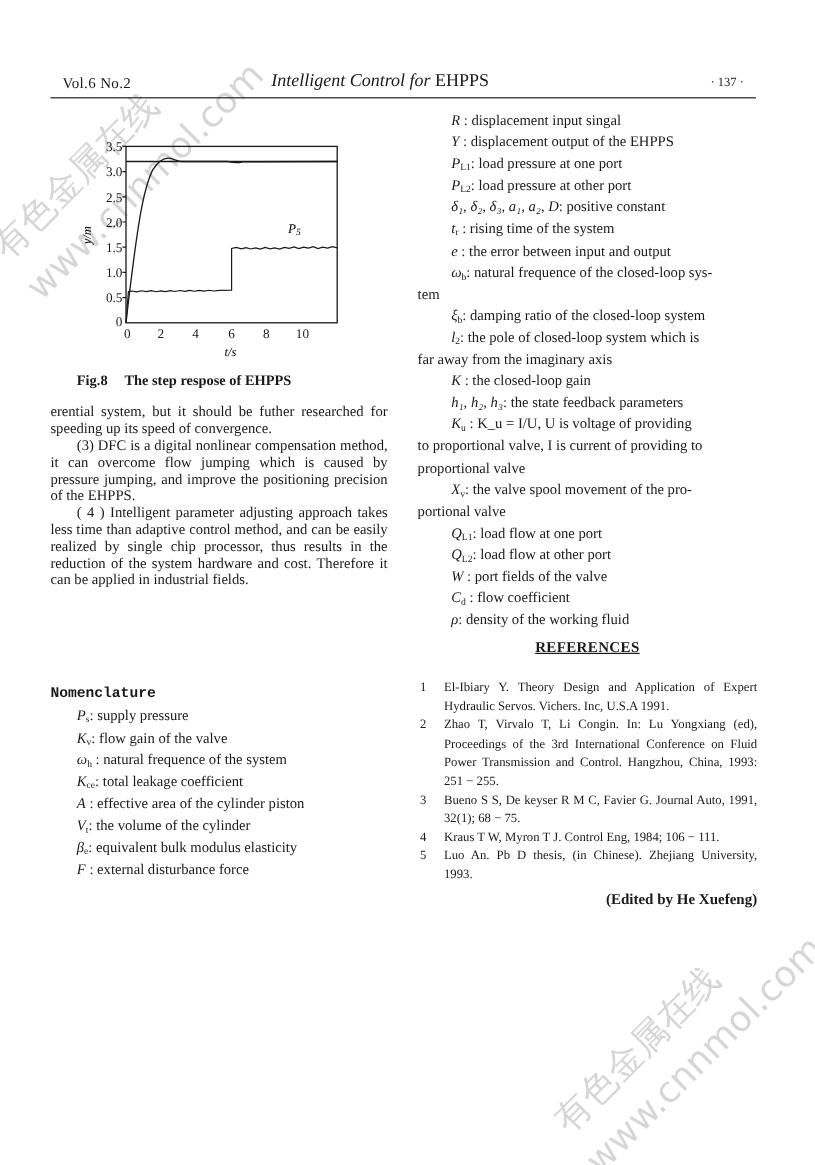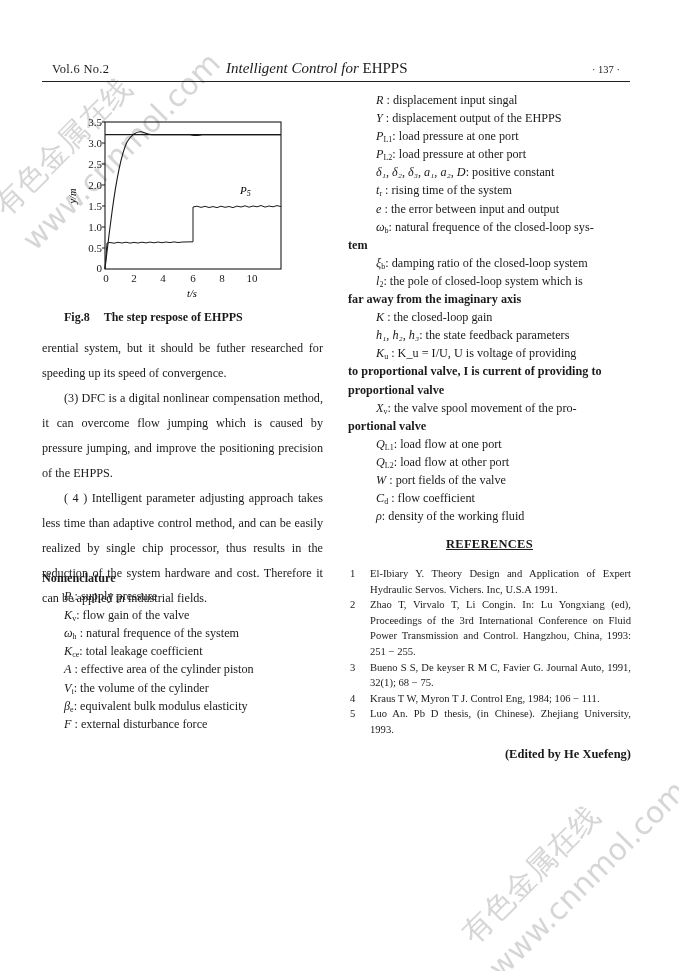--- a/index.html
+++ b/index.html
@@ -5,36 +5,36 @@
   html, body { margin:0; padding:0; background:#ffffff; }
   body { width:679px; height:971px; position:relative; overflow:hidden;
          font-family:"Liberation Serif","DejaVu Serif",serif; color:#1a1a1a; }
   .abs { position:absolute; }
   .hdr-left { left:52px; top:62px; font-size:12.5px; letter-spacing:0.3px; }
   .hdr-title { left:226px; top:60px; font-size:15px; font-style:italic; }
   .hdr-title .up { font-style:normal; }
   .hdr-page { left:592px; top:64px; font-size:10.5px; }
   .hdr-rule { left:42px; top:81px; width:588px; height:1px; background:#222; }
 
-  .col { position:absolute; font-size:12.2px; line-height:25px; text-align:justify; }
+  .col { position:absolute; font-size:12.2px; line-height:14px; text-align:justify; }
   .left-col { left:42px; width:281px; }
   .right-col { left:348px; width:283px; }
 
   .ind { text-indent:22px; }
   .p { margin:0; }
   .nom { margin:0; padding-left:22px; white-space:nowrap; }
   .nom-r { margin:0; padding-left:28px; }
-  .nom-r.cont { padding-left:0;font-weight:bold; }
+  .nom-r.cont { padding-left:0; }
   .nom i, .nom-r i { font-style:italic; }
   sub { font-size:8px; vertical-align:-2px; line-height:0; }
 
   .fig-cap { left:64px; top:310px; font-size:12px; font-weight:bold; font-family:"Liberation Serif",serif; }
   .fig-cap .sp { display:inline-block; width:14px; }
 
-  .nom-head { font-weight:bold; font-size:12.2px; margin:0; }
+  .nom-head { font-weight:bold; font-size:12.2px; margin:0;font-family:Liberation Mono, monospace; }
 
   .ref-head { font-weight:bold; text-align:center; font-size:12.5px; letter-spacing:0.3px; }
   .refs { font-size:10.6px; line-height:15.6px; }
   .ref { position:relative; padding-left:22px; margin:0; text-align:justify; }
   .ref .num { position:absolute; left:2px; top:0; }
   .edited { font-weight:bold; font-size:12.5px; text-align:right; }
 
   .wm { position:absolute; color:#cfcfcf; font-family:"DejaVu Sans",sans-serif;
         transform-origin:left bottom; pointer-events:none; white-space:nowrap; opacity:0.85; }
   .wm1 { left:14px; top:184px; font-size:30px; transform:rotate(-45deg); }

